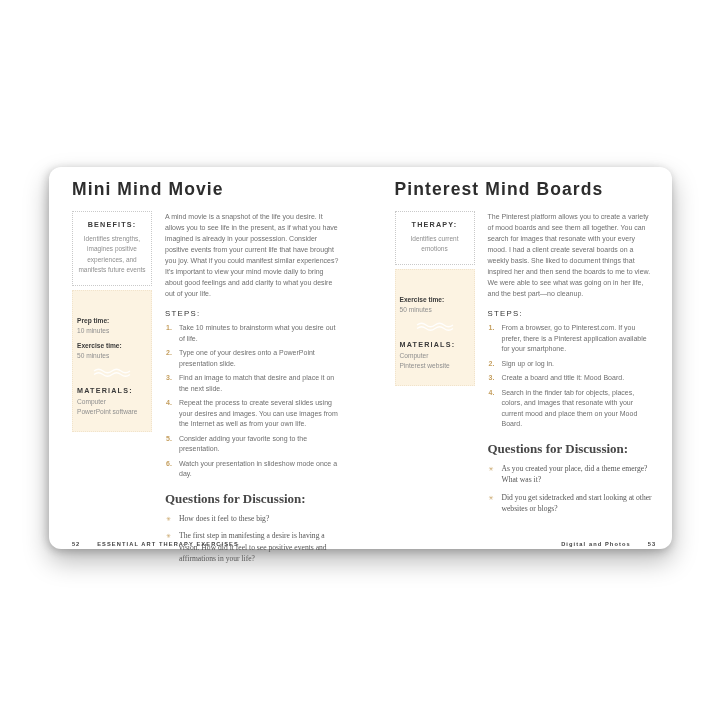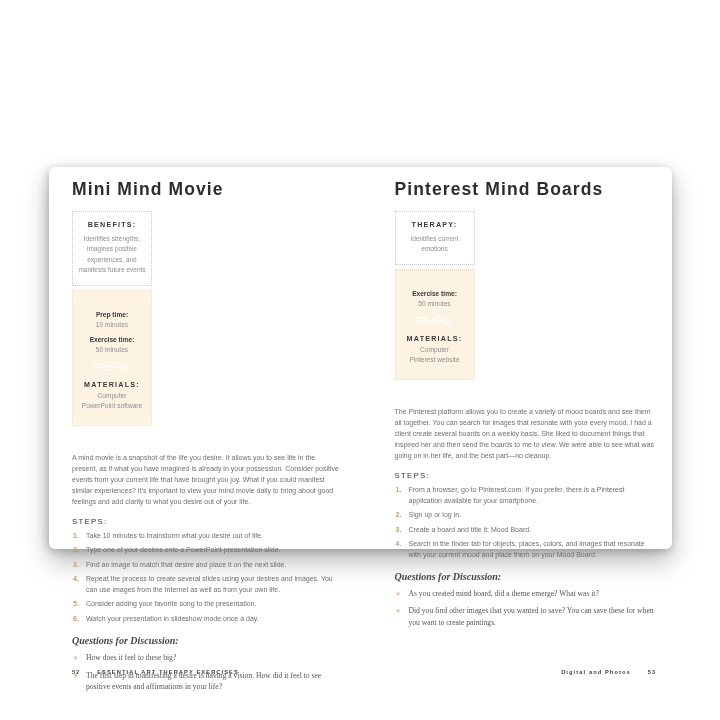--- a/index.html
+++ b/index.html
@@ -6,47 +6,47 @@
   html,body { width:720px; height:720px; }
   body {
     background:#ffffff;
     font-family:"Liberation Sans", sans-serif;
     position:relative;
     overflow:hidden;
   }
   .book {
     position:absolute; left:49px; top:167px; width:623px; height:382px;
     background:#ffffff;
-    border-radius:6px;
+    border-radius:12px;
     box-shadow:0 12px 26px rgba(0,0,0,0.28), 0 3px 9px rgba(0,0,0,0.16), -4px 0 10px rgba(0,0,0,0.07);
     display:flex; flex-direction:column;
   }
   .book-top-edge {
     height:5px; width:100%;
     background:linear-gradient(180deg,#848484,#b6b6b6);
     border-radius:2px 2px 0 0;
   }
   .band { height:25px; width:100%; background:#f5f0c0; }
   .pages { flex:1; display:flex; }
   .page { width:50%; position:relative; }
   .page.left  { padding:10px 20px 0 23px; }
   .page.right { padding:10px 16px 0 34px; }
   h1.exercise-title {
     font-size:17.5px; font-weight:700; letter-spacing:1.1px; color:#2d2d2d;
     margin:2px 0 11px 0;
   }
-  .cols { display:flex; gap:26px; align-items:flex-start;flex-direction:column; }
+  .cols { display:flex; gap:13px; align-items:flex-start; }
   .sidebar { width:80px; flex-shrink:0; }
   .benefits-box {
     border:1px dotted #c9c9c9; background:#ffffff;
     padding:8px 4px 9px; text-align:center;
   }
   .info-box {
     margin-top:4px; background:#fcf3e2; border:1px dotted #f1e3cb;
-    padding:12px 4px 16px; text-align:center;
+    padding:18px 4px 16px; 
   }
   .side-heading {
     font-size:7.2px; font-weight:700; letter-spacing:1.2px; color:#3a3a3a;
     margin-bottom:5px;
   }
   .side-text { font-size:6.5px; line-height:1.6; color:#8f8f8f; }
   .side-label { font-size:6.6px; font-weight:700; color:#3a3a3a; margin-top:8px; }
   .side-value { font-size:6.6px; color:#8f8f8f; margin-top:3px; }
   .squiggle { display:block; margin:9px auto 3px; }
   .materials-heading { margin-top:9px; margin-bottom:2px; }
@@ -60,22 +60,22 @@
   ol.steps li {
     counter-increment:step; position:relative;
     padding-left:14px; margin-bottom:4px;
     font-size:7px; line-height:1.5; color:#6f6f6f;
   }
   ol.steps li::before {
     content:counter(step) "."; position:absolute; left:1px; top:0;
     color:#c59f5f; font-weight:700;
   }
   .q-heading {
-    font-family:"Liberation Serif", serif; font-style:italic; font-weight:700;
-    font-size:10px; color:#474747; margin:11px 0 6px;
+    font-family:"Liberation Serif", serif; font-weight:700;
+    font-size:13px; color:#474747; margin:11px 0 6px;
   }
   ul.questions { list-style:none; }
   ul.questions li {
     position:relative; padding-left:14px; margin-bottom:6px;
     font-family:"Liberation Serif", serif;
     font-size:7.6px; line-height:1.5; color:#565656;
   }
   .q-bullet {
     position:absolute; left:1px; top:1px;
     font-size:6px; color:#c59f5f; font-family:"DejaVu Sans", sans-serif;
@@ -168,22 +168,22 @@
           <p class="intro">The Pinterest platform allows you to create a variety of mood boards and see them all together. You can search for images that resonate with your every mood. I had a client create several boards on a weekly basis. She liked to document things that inspired her and then send the boards to me to view. We were able to see what was going on in her life, and the best part—no cleanup.</p>
           <div class="steps-heading">STEPS:</div>
           <ol class="steps">
             <li><span>From a browser, go to Pinterest.com. If you prefer, there is a Pinterest application available for your smartphone.</span></li>
             <li><span>Sign up or log in.</span></li>
             <li><span>Create a board and title it: Mood Board.</span></li>
             <li><span>Search in the finder tab for objects, places, colors, and images that resonate with your current mood and place them on your Mood Board.</span></li>
           </ol>
           <div class="q-heading">Questions for Discussion:</div>
           <ul class="questions">
-            <li><span class="q-bullet">✳</span><span>As you created mind board, did a theme emerge? What was it?</span></li>
-            <li><span class="q-bullet">✳</span><span>Did you find other images that you wanted to save? You can save these for when you want to create paintings.</span></li>
+            <li><span class="q-bullet">✳</span><span>As you created your place, did a theme emerge? What was it?</span></li>
+            <li><span class="q-bullet">✳</span><span>Did you get sidetracked and start looking at other websites or blogs?</span></li>
           </ul>
         </div>
       </div>
       <footer class="page-footer">
         <span class="running-head">Digital and Photos</span>
         <span class="gap"></span>
         <span>53</span>
       </footer>
     </section>
 

